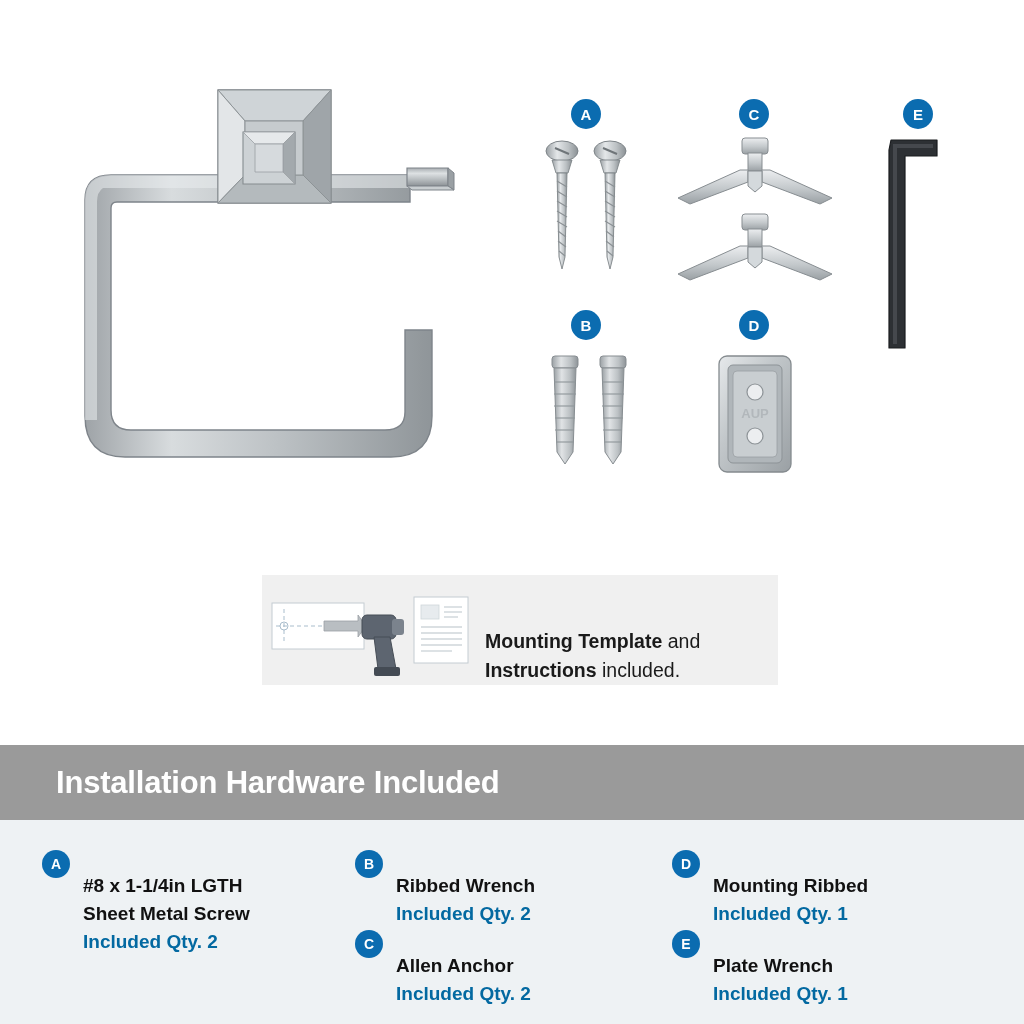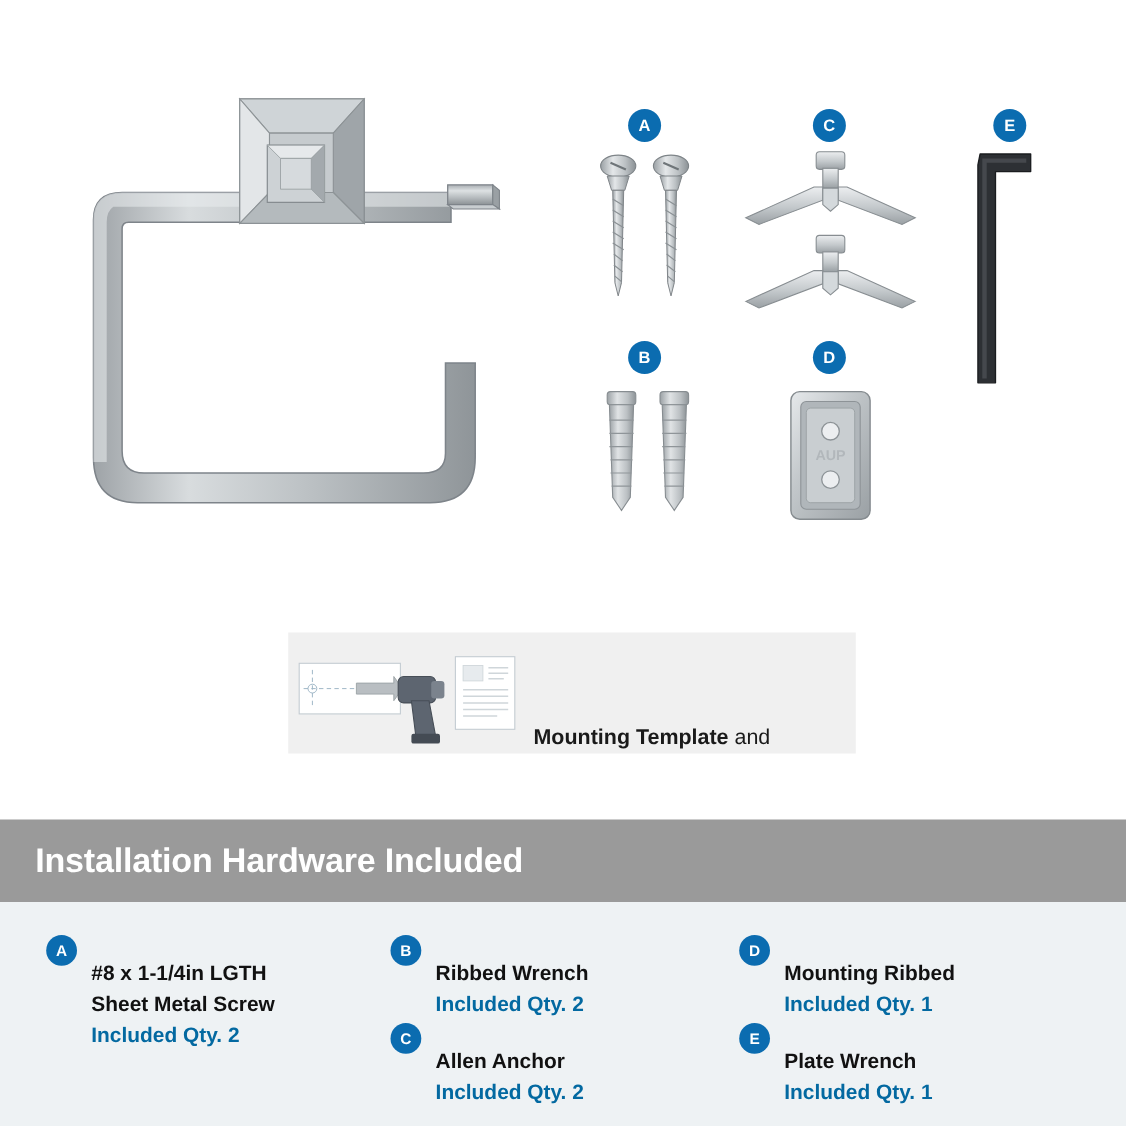--- a/index.html
+++ b/index.html
@@ -88,21 +88,21 @@
     width: 1024px;
     height: 75px;
     background: #9a9a9a;
     display: flex;
     align-items: center;
   }
   .hw-header-title {
     color: #ffffff;
     font-size: 31px;
     font-weight: bold;
-    margin-left: 32px;
+    margin-left: 56px;
     letter-spacing: -0.2px;
   }
   .hw-body {
     position: absolute;
     left: 0;
     top: 820px;
     width: 1024px;
     height: 204px;
     background: #eef2f4;
   }
@@ -364,20 +364,23 @@
             <path d="M 159 64 L 200 64"></path>
           <path d="M 159 70 L 200 70"></path>
             <path d="M 159 76 L 190 76"></path>
         </g>
       </svg>
     </div>
     <div class="template-text">
       <div>
         <b>Mounting Template</b><span> and</span>
       </div>
+      <div>
+        <b>Instructions</b><span> included.</span>
+      </div>
     </div>
   </div>
 </div>
 
 <div class="hw-header">
   <div class="hw-header-title">Installation Hardware Included</div>
 </div>
 
 <div class="hw-body">
 

